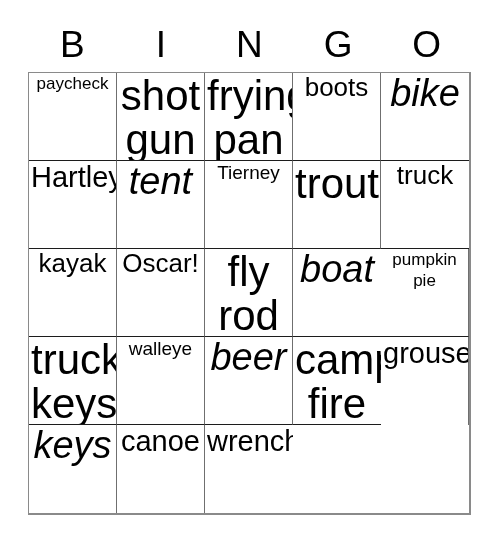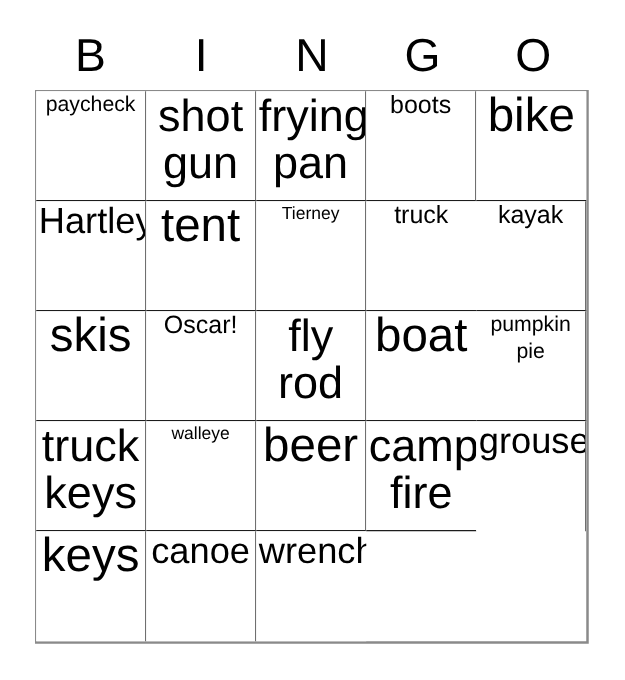--- a/index.html
+++ b/index.html
@@ -72,25 +72,25 @@
   .cell.row-last { border-bottom: none; }
   .cell-text {
     display: block;
     width: 100%;
     line-height: 1.06;
     white-space: pre-line;
     color: #000000;
   }
   
   .sz-xs .cell-text { font-size: 17px; line-height: 1.22; }
-  .sz-s  .cell-text { font-size: 14px; line-height: 1.18; }
+  .sz-s  .cell-text { font-size: 19px; line-height: 1.18; }
   .sz-m  .cell-text { font-size: 29px; line-height: 1.1; }
-  .sz-l  .cell-text { font-size: 20px; line-height: 1.06; }
-  .sz-xl .cell-text { font-size: 36px; line-height: 1.04; }
-  .sz-xxl .cell-text { font-size: 38px; line-height: 1.02; }
+  .sz-l  .cell-text { font-size: 26px; line-height: 1.06; }
+  .sz-xl .cell-text { font-size: 42px; line-height: 1.04; }
+  .sz-xxl .cell-text { font-size: 38px; line-height: 1.02; font-style: italic; }
 </style>
 </head>
 <body>
 
 <div id="card">
 
   <div id="header-row">
       <div class="header-letter">B</div>
       <div class="header-letter">I</div>
       <div class="header-letter">N</div>
@@ -118,28 +118,28 @@
       </div>
       <div class="cell sz-m">
         <span class="cell-text">Hartley</span>
       </div>
       <div class="cell sz-xxl">
         <span class="cell-text">tent</span>
       </div>
       <div class="cell sz-s">
         <span class="cell-text">Tierney</span>
       </div>
+      <div class="cell sz-xl">
+        <span class="cell-text">trout</span>
+      </div>
       <div class="cell sz-l col-last">
         <span class="cell-text">truck</span>
       </div>
       <div class="cell sz-l">
         <span class="cell-text">kayak</span>
-      </div>
-      <div class="cell sz-xxl">
-        <span class="cell-text">skis</span>
       </div>
       <div class="cell sz-l">
         <span class="cell-text">Oscar!</span>
       </div>
       <div class="cell sz-xl">
         <span class="cell-text">fly
 rod</span>
       </div>
       <div class="cell sz-xxl col-last">
         <span class="cell-text">boat</span>

